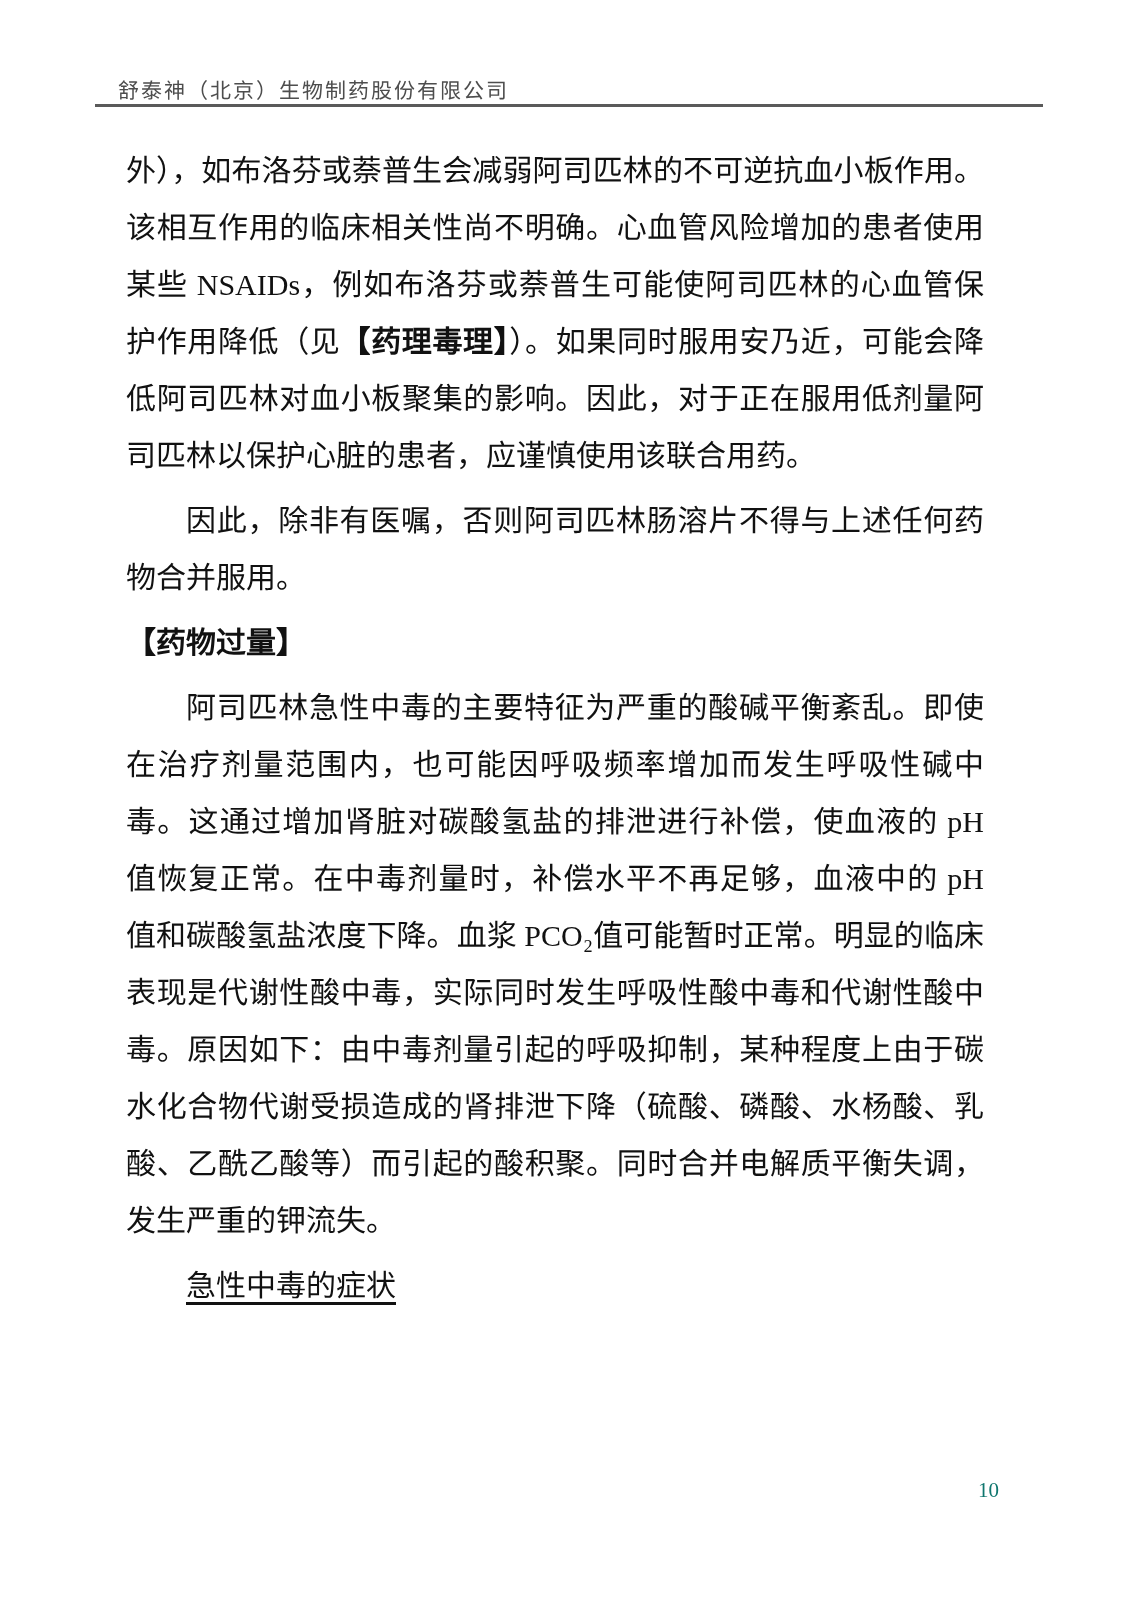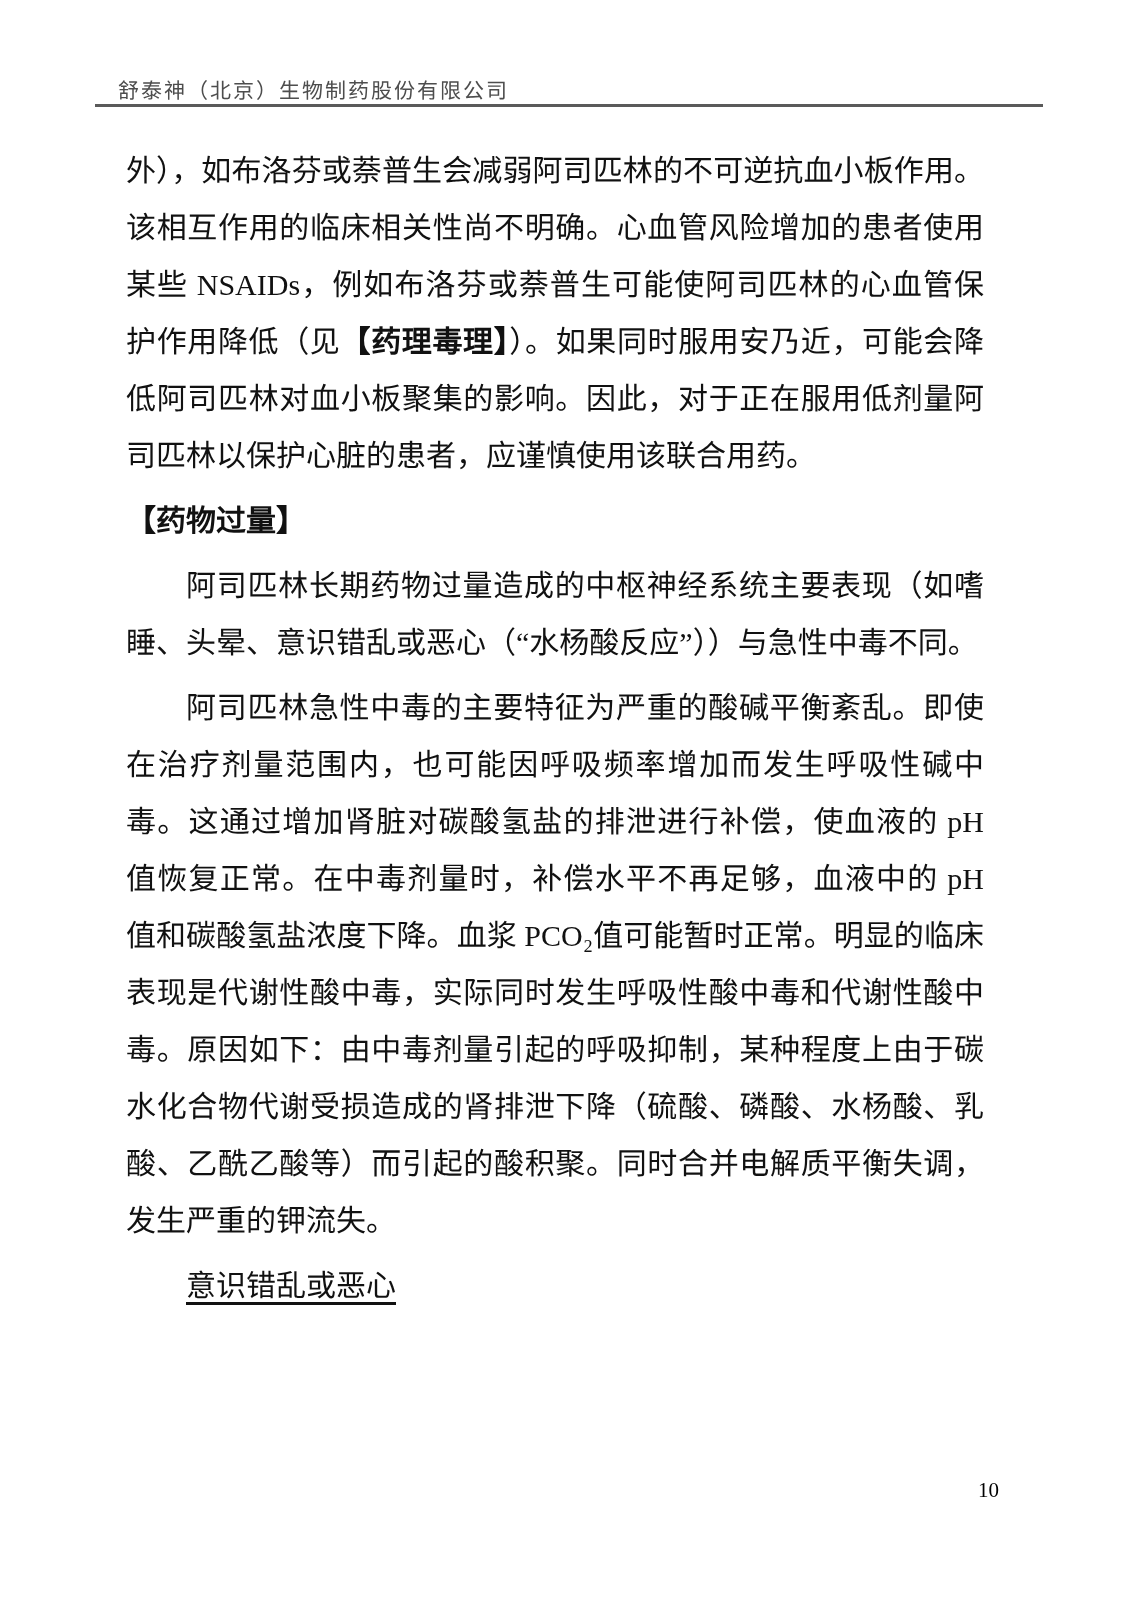--- a/index.html
+++ b/index.html
@@ -45,43 +45,43 @@
     text-indent: 60px;
     text-decoration: underline;
     text-underline-offset: 6px;
   }
   b.inline-bold { font-weight: bold; }
   .page-number {
     position: absolute;
     top: 1478px;
     left: 978px;
     font-size: 21px;
-    color: #000000;
+    color: #0f766e;
   }
 </style>
 </head>
 <body>
 
 <div class="page">
 
   <div class="header-company">舒泰神（北京）生物制药股份有限公司</div>
 
   <div class="header-rule"></div>
 
   <div class="content">
 
     <p><span>外），如布洛芬或萘普生会减弱阿司匹林的不可逆抗血小板作用。该相互作用的临床相关性尚不明确。心血管风险增加的患者使用某些 NSAIDs，例如布洛芬或萘普生可能使阿司匹林的心血管保护作用降低（见</span><b class="inline-bold">【药理毒理】</b><span>）。如果同时服用安乃近，可能会降低阿司匹林对血小板聚集的影响。因此，对于正在服用低剂量阿司匹林以保护心脏的患者，应谨慎使用该联合用药。</span></p>
 
+    <p class="indent">因此，除非有医嘱，否则阿司匹林肠溶片不得与上述任何药物合并服用。</p>
 
     <p class="section-heading">【药物过量】</p>
 
-    <p class="indent">阿司匹林长期药物过量造成的中枢神经系统主要表现（如嗜睡、头晕、意识错乱或恶心（“水杨酸反应”））与急性中毒不同。</p>
 
     <p class="indent">阿司匹林急性中毒的主要特征为严重的酸碱平衡紊乱。即使在治疗剂量范围内，也可能因呼吸频率增加而发生呼吸性碱中毒。这通过增加肾脏对碳酸氢盐的排泄进行补偿，使血液的 pH 值恢复正常。在中毒剂量时，补偿水平不再足够，血液中的 pH 值和碳酸氢盐浓度下降。血浆 PCO₂值可能暂时正常。明显的临床表现是代谢性酸中毒，实际同时发生呼吸性酸中毒和代谢性酸中毒。原因如下：由中毒剂量引起的呼吸抑制，某种程度上由于碳水化合物代谢受损造成的肾排泄下降（硫酸、磷酸、水杨酸、乳酸、乙酰乙酸等）而引起的酸积聚。同时合并电解质平衡失调，发生严重的钾流失。</p>
 
-    <p class="sub-heading">意识错乱或恶心</p>
+    <p class="sub-heading">急性中毒的症状</p>
 
 
   </div>
 
   <div class="page-number">10</div>
 
 </div>
 
 </body></html>

